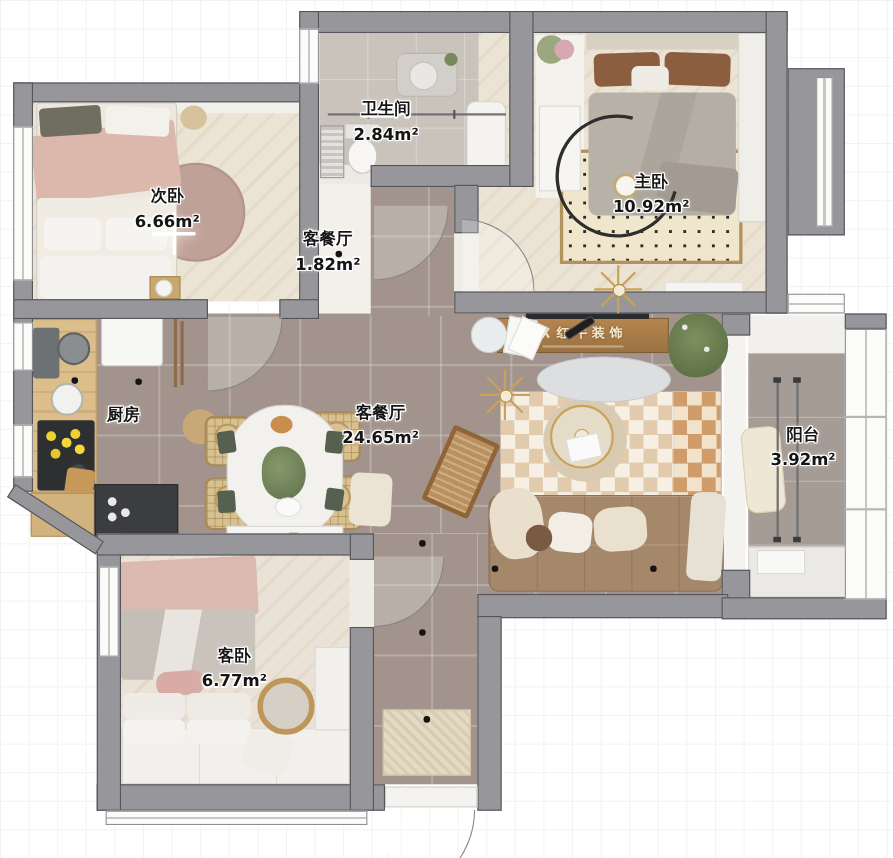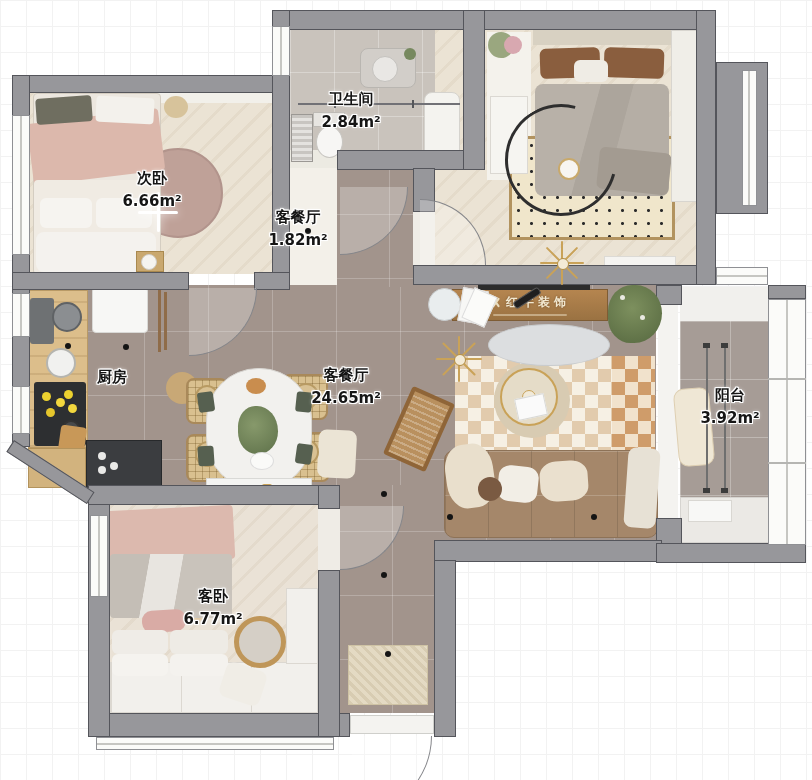--- a/index.html
+++ b/index.html
@@ -287,20 +287,24 @@
   <div class="dot" style="left:591px;top:514px;"></div>
 
   <div class="rlabel" style="left:152px;top:171px;">
     <div class="rname">次卧</div>
     <div class="rarea">6.66m²</div>
   </div>
   <div class="rlabel" style="left:351px;top:92px;">
     <div class="rname">卫生间</div>
     <div class="rarea">2.84m²</div>
   </div>
+  <div class="rlabel" style="left:592px;top:158px;">
+    <div class="rname">主卧</div>
+    <div class="rarea">10.92m²</div>
+  </div>
   <div class="rlabel" style="left:298px;top:210px;">
     <div class="rname">客餐厅</div>
     <div class="rarea">1.82m²</div>
   </div>
   <div class="rlabel" style="left:112px;top:370px;">
     <div class="rname">厨房</div>
 
   </div>
   <div class="rlabel" style="left:346px;top:368px;">
     <div class="rname">客餐厅</div>

